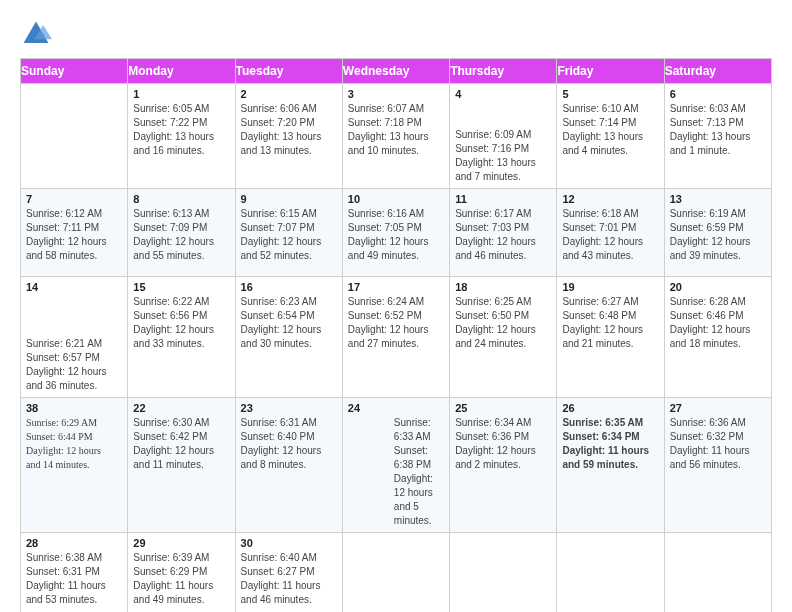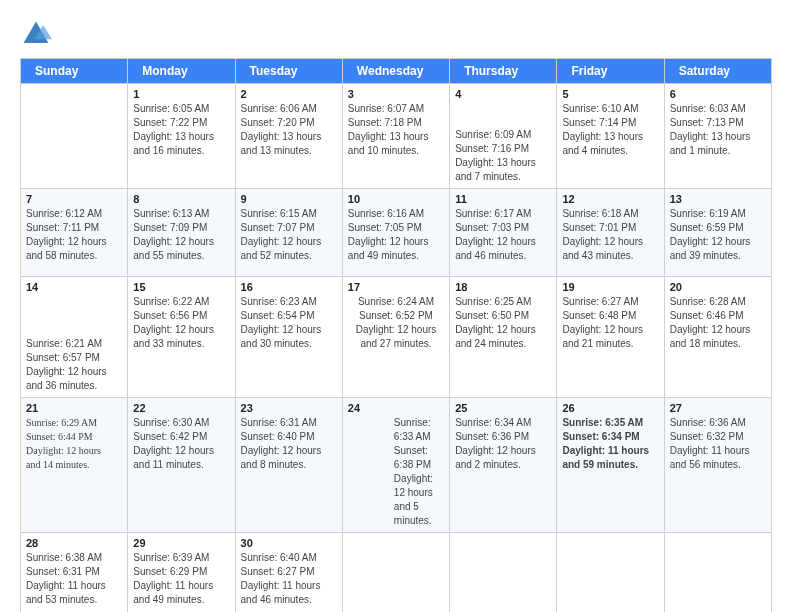--- a/index.html
+++ b/index.html
@@ -60,24 +60,24 @@
       font-size: 14px;
       color: #555;
     }
     .calendar {
       width: 100%;
       border-collapse: collapse;
       flex: 1;
       table-layout: fixed;
     }
     .calendar th {
-      background: #3b82f6;
+      background: #d946ef;
       color: #fff;
       text-align: left;
-      padding: 5px 14px;
+      padding: 5px 0;
       font-size: 12px;
       font-weight: bold;
       border: 1px solid #ccc;
     }
     .calendar td {
       border: 1px solid #d0d0d0;
       vertical-align: top;
       padding: 4px 5px;
       font-size: 9.5px;
       color: #333;
@@ -254,21 +254,21 @@
           </td>
           <td>
             <span class="day-number">16</span>
             <div class="day-info" style="white-space: pre-line;">Sunrise: 6:23 AM
 Sunset: 6:54 PM
 Daylight: 12 hours
 and 30 minutes.</div>
           </td>
           <td>
             <span class="day-number">17</span>
-            <div class="day-info" style="white-space: pre-line; text-align: center;">Sunrise: 6:24 AM
+            <div class="day-info" style="white-space: pre-line;">Sunrise: 6:24 AM
 Sunset: 6:52 PM
 Daylight: 12 hours
 and 27 minutes.</div>
           </td>
           <td>
             <span class="day-number">18</span>
             <div class="day-info" style="white-space: pre-line;">Sunrise: 6:25 AM
 Sunset: 6:50 PM
 Daylight: 12 hours
 and 24 minutes.</div>
@@ -283,21 +283,21 @@
           <td>
             <span class="day-number">20</span>
             <div class="day-info" style="white-space: pre-line;">Sunrise: 6:28 AM
 Sunset: 6:46 PM
 Daylight: 12 hours
 and 18 minutes.</div>
           </td>
         </tr>
         <tr>
           <td>
-            <span class="day-number">21</span>
+            <span class="day-number">38</span>
             <div class="day-info" style="white-space: pre-line; font-family: Liberation Serif, serif;">Sunrise: 6:29 AM
 Sunset: 6:44 PM
 Daylight: 12 hours
 and 14 minutes.</div>
           </td>
           <td>
             <span class="day-number">22</span>
             <div class="day-info" style="white-space: pre-line;">Sunrise: 6:30 AM
 Sunset: 6:42 PM
 Daylight: 12 hours

